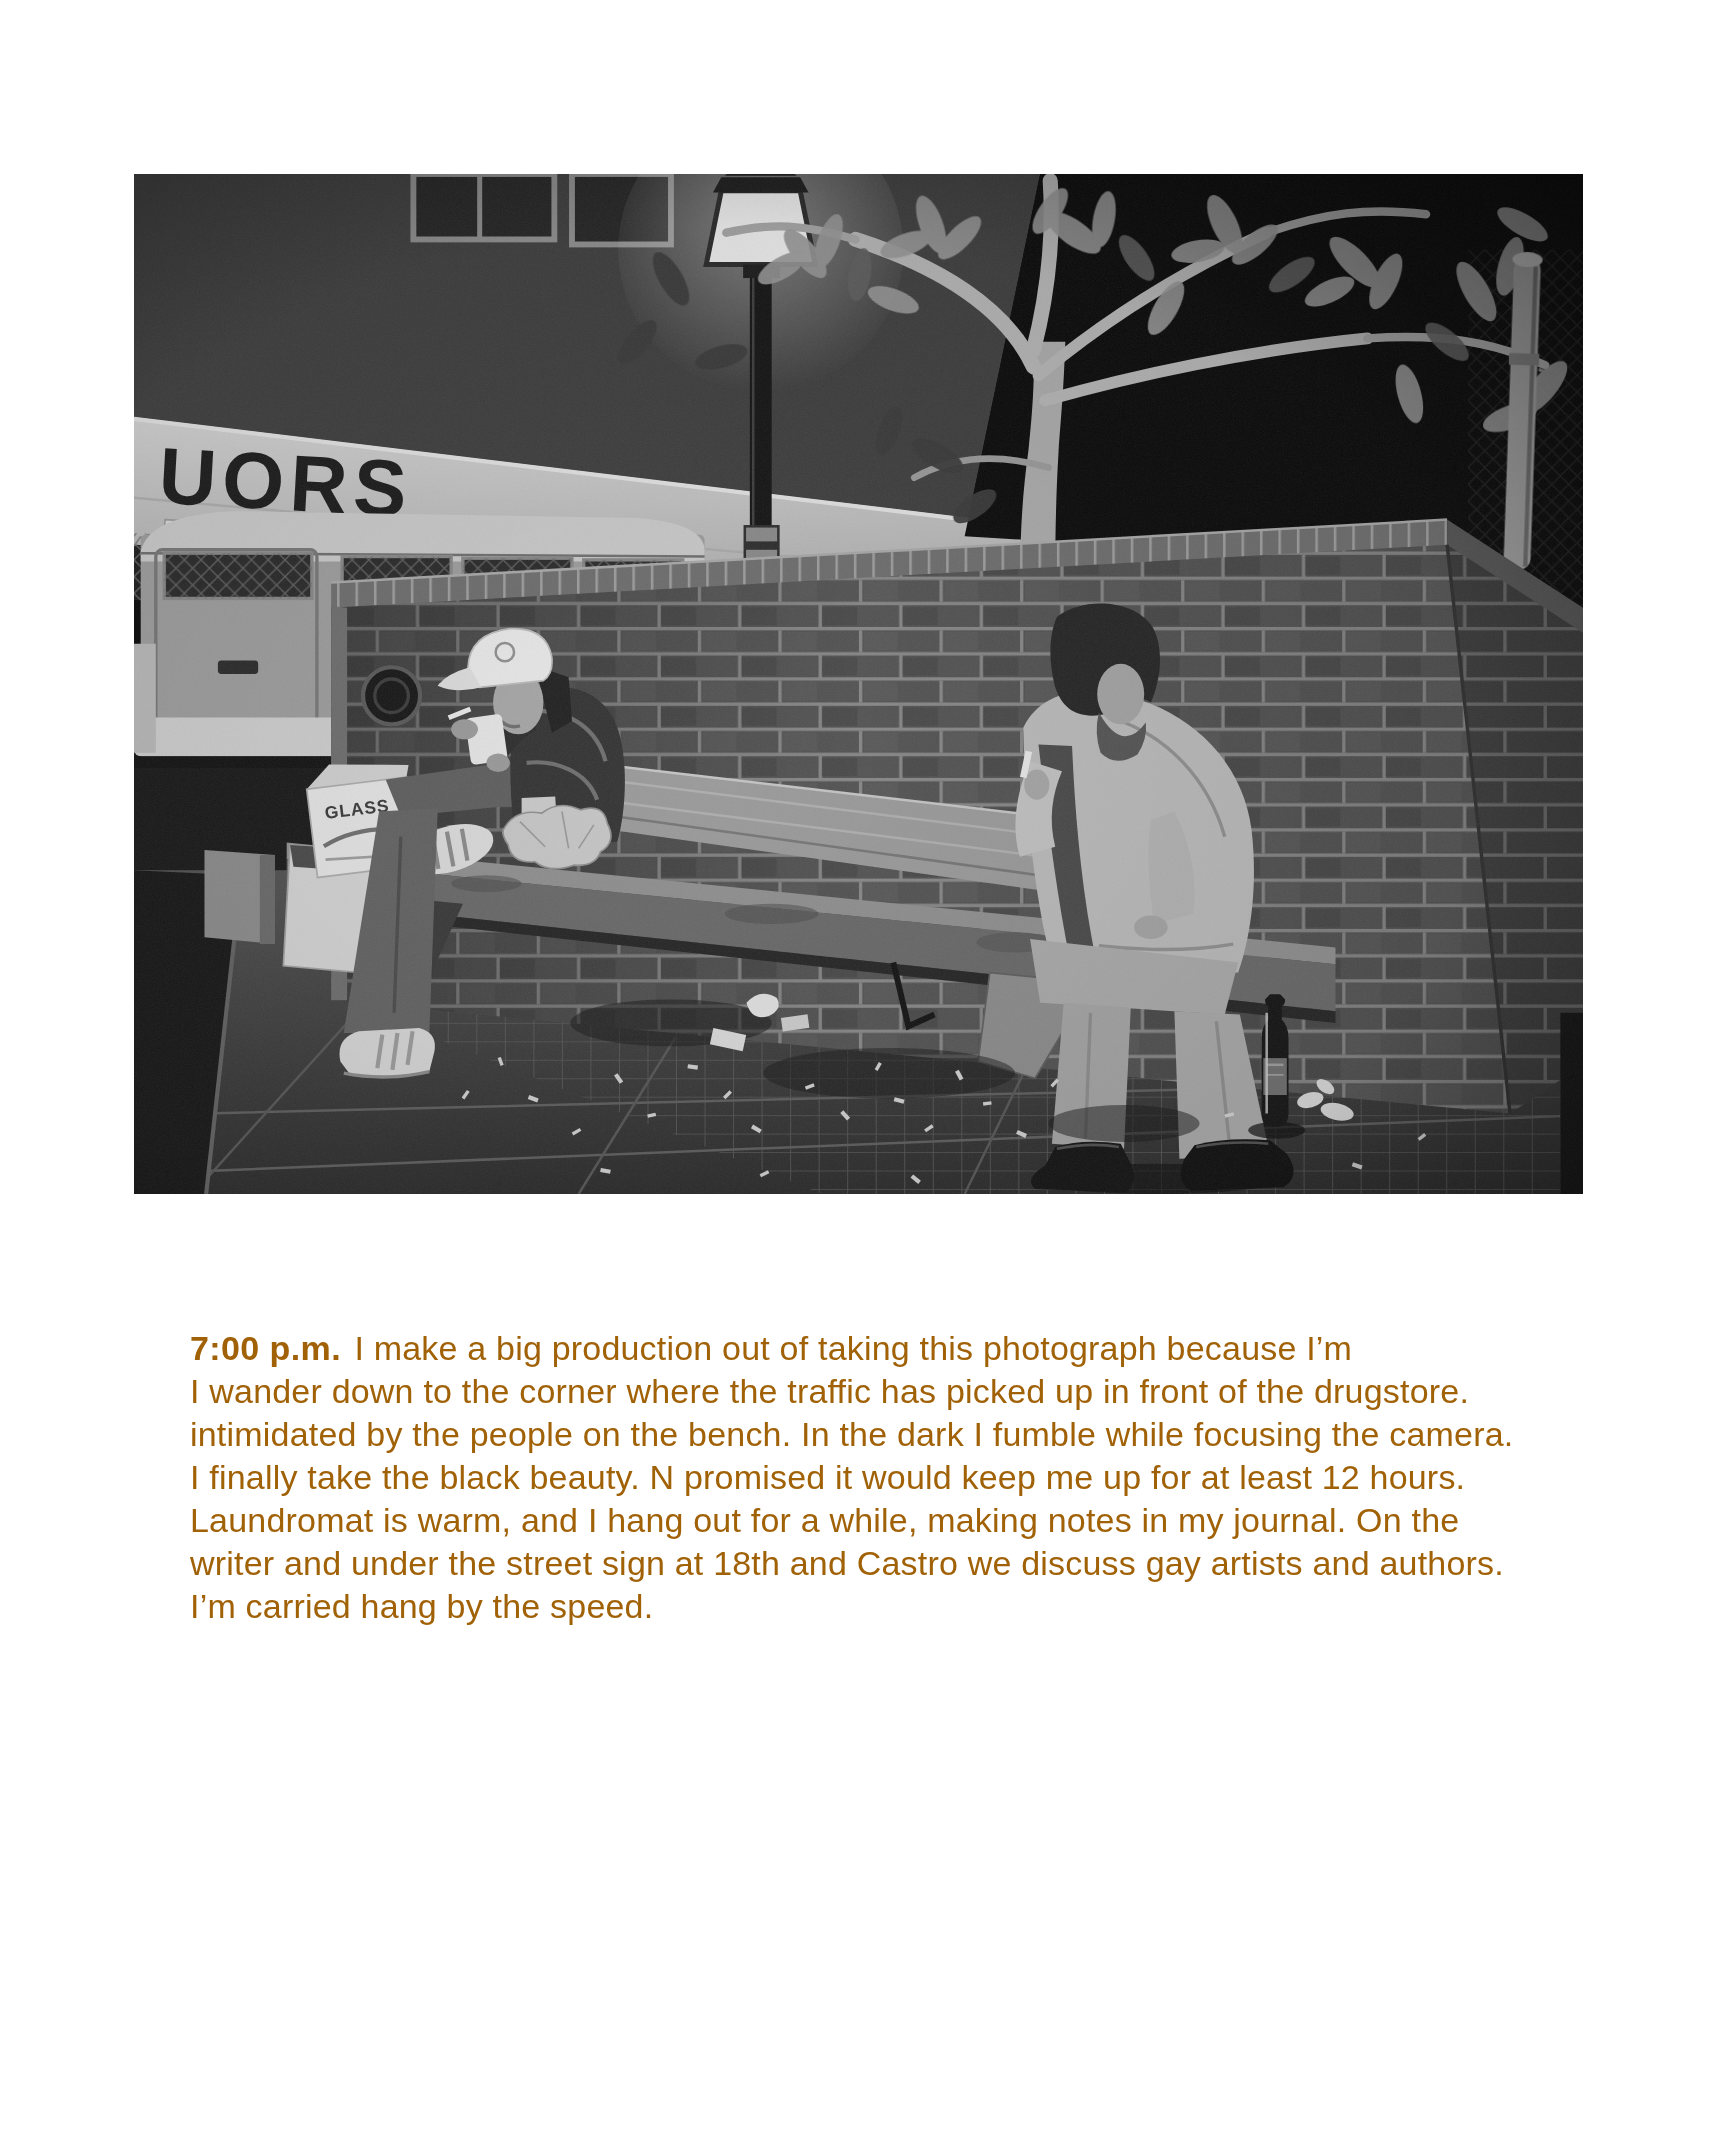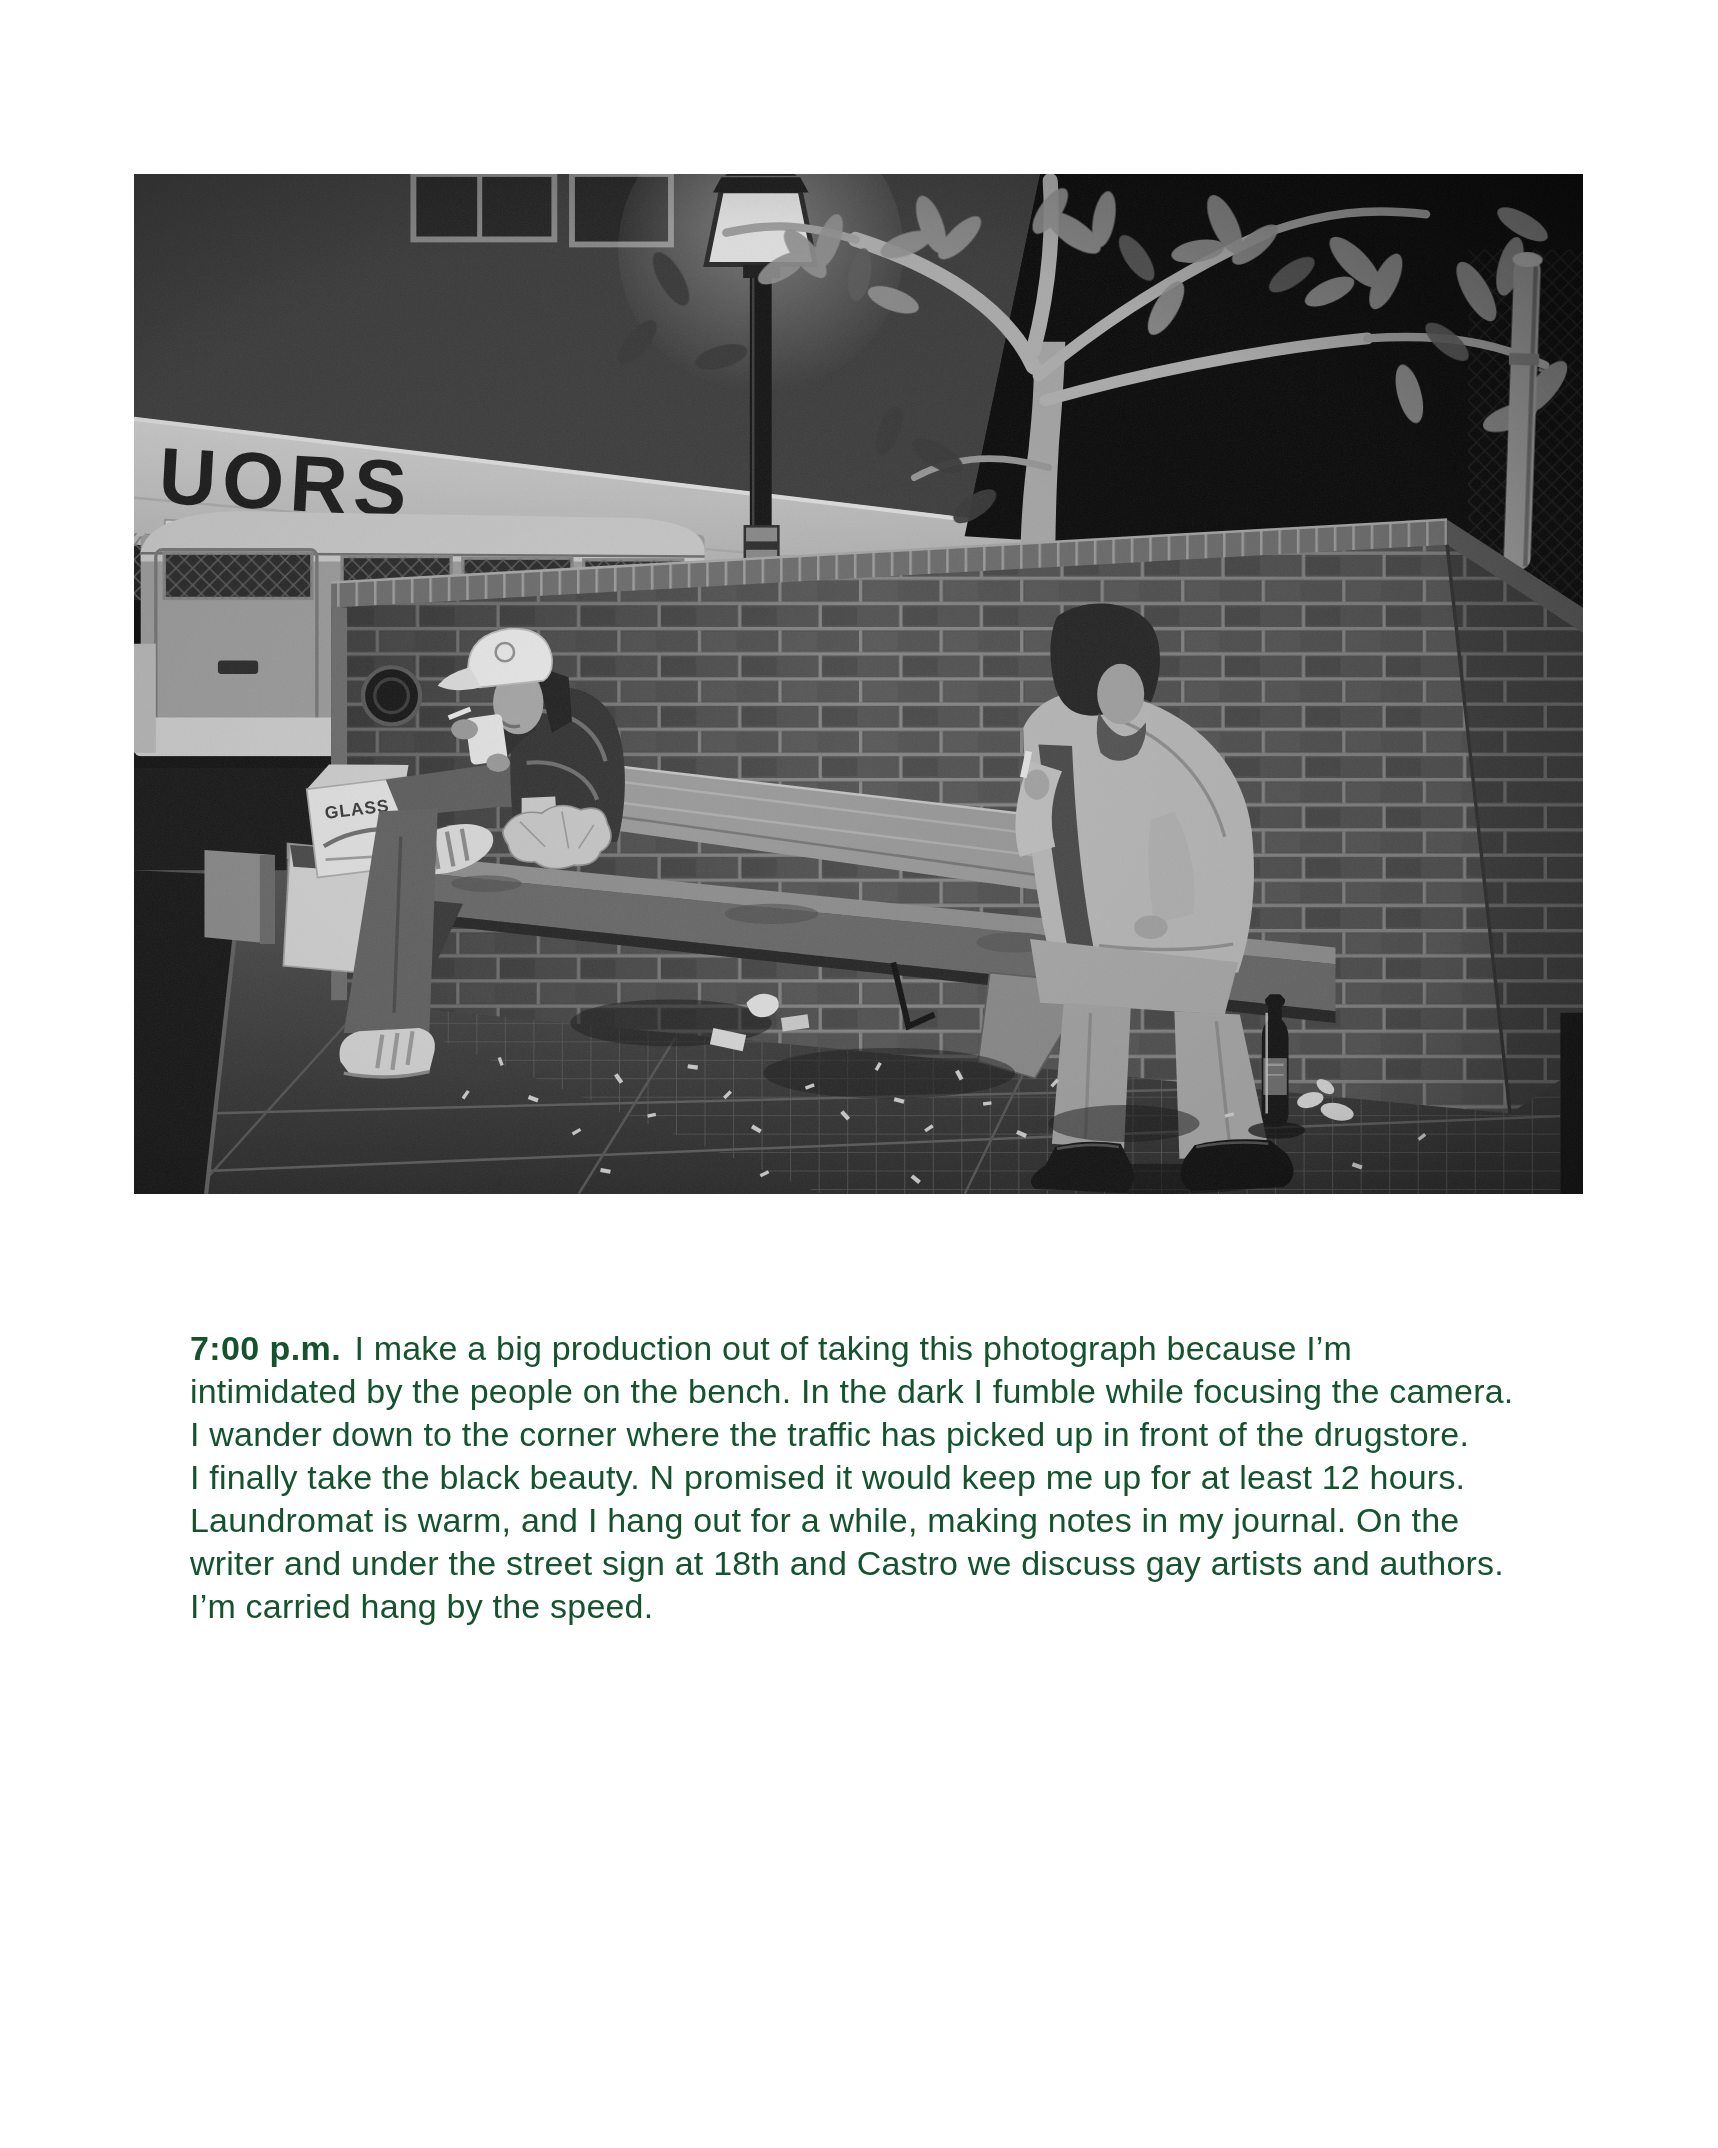--- a/index.html
+++ b/index.html
@@ -1,20 +1,20 @@
 <!DOCTYPE html>
 <html style="font-size:13.4px"><head>
 <meta charset="utf-8">
 <style>
   html,body{margin:0;padding:0;background:#ffffff;}
   .page{position:relative;width:1718px;height:2148px;background:#ffffff;overflow:hidden;
         font-family:"Liberation Sans",sans-serif;}
   .photo{position:absolute;left:134px;top:174px;width:1449px;height:1020px;margin:0;}
   .photo svg{display:block;width:100%;height:100%;}
-  .caption{position:absolute;left:190px;top:1327px;width:1410px;color:#14532d;
+  .caption{position:absolute;left:190px;top:1327px;width:1410px;color:#a16207;
            font-size:34px;line-height:43px;letter-spacing:0.2px;}
   .caption p{margin:0;white-space:nowrap;}
   .caption .lead{font-weight:bold;margin-right:13.4px;letter-spacing:0.4px;}
 </style>
 </head>
 <body>
 
 <div class="page">
 
   <figure class="photo">
@@ -364,22 +364,22 @@
         </g>
       </g>
 
       <rect x="0" y="0" width="1727" height="1216" filter="url(#grain)" opacity="0.10"></rect>
       <rect x="0" y="0" width="1727" height="1216" fill="url(#vignette)"></rect>
     </svg>
   </figure>
 
   <div class="caption">
     <p><span class="lead">7:00 p.m.</span><span>I make a big production out of taking this photograph because I’m</span></p>
+    <p>I wander down to the corner where the traffic has picked up in front of the drugstore.</p>
     <p>intimidated by the people on the bench. In the dark I fumble while focusing the camera.</p>
-    <p>I wander down to the corner where the traffic has picked up in front of the drugstore.</p>
     <p>I finally take the black beauty. N promised it would keep me up for at least 12 hours.</p>
     <p>Laundromat is warm, and I hang out for a while, making notes in my journal. On the</p>
     <p>writer and under the street sign at 18th and Castro we discuss gay artists and authors.</p>
     <p>I’m carried hang by the speed.</p>
   </div>
 
 </div>
 
 
 </body></html>

